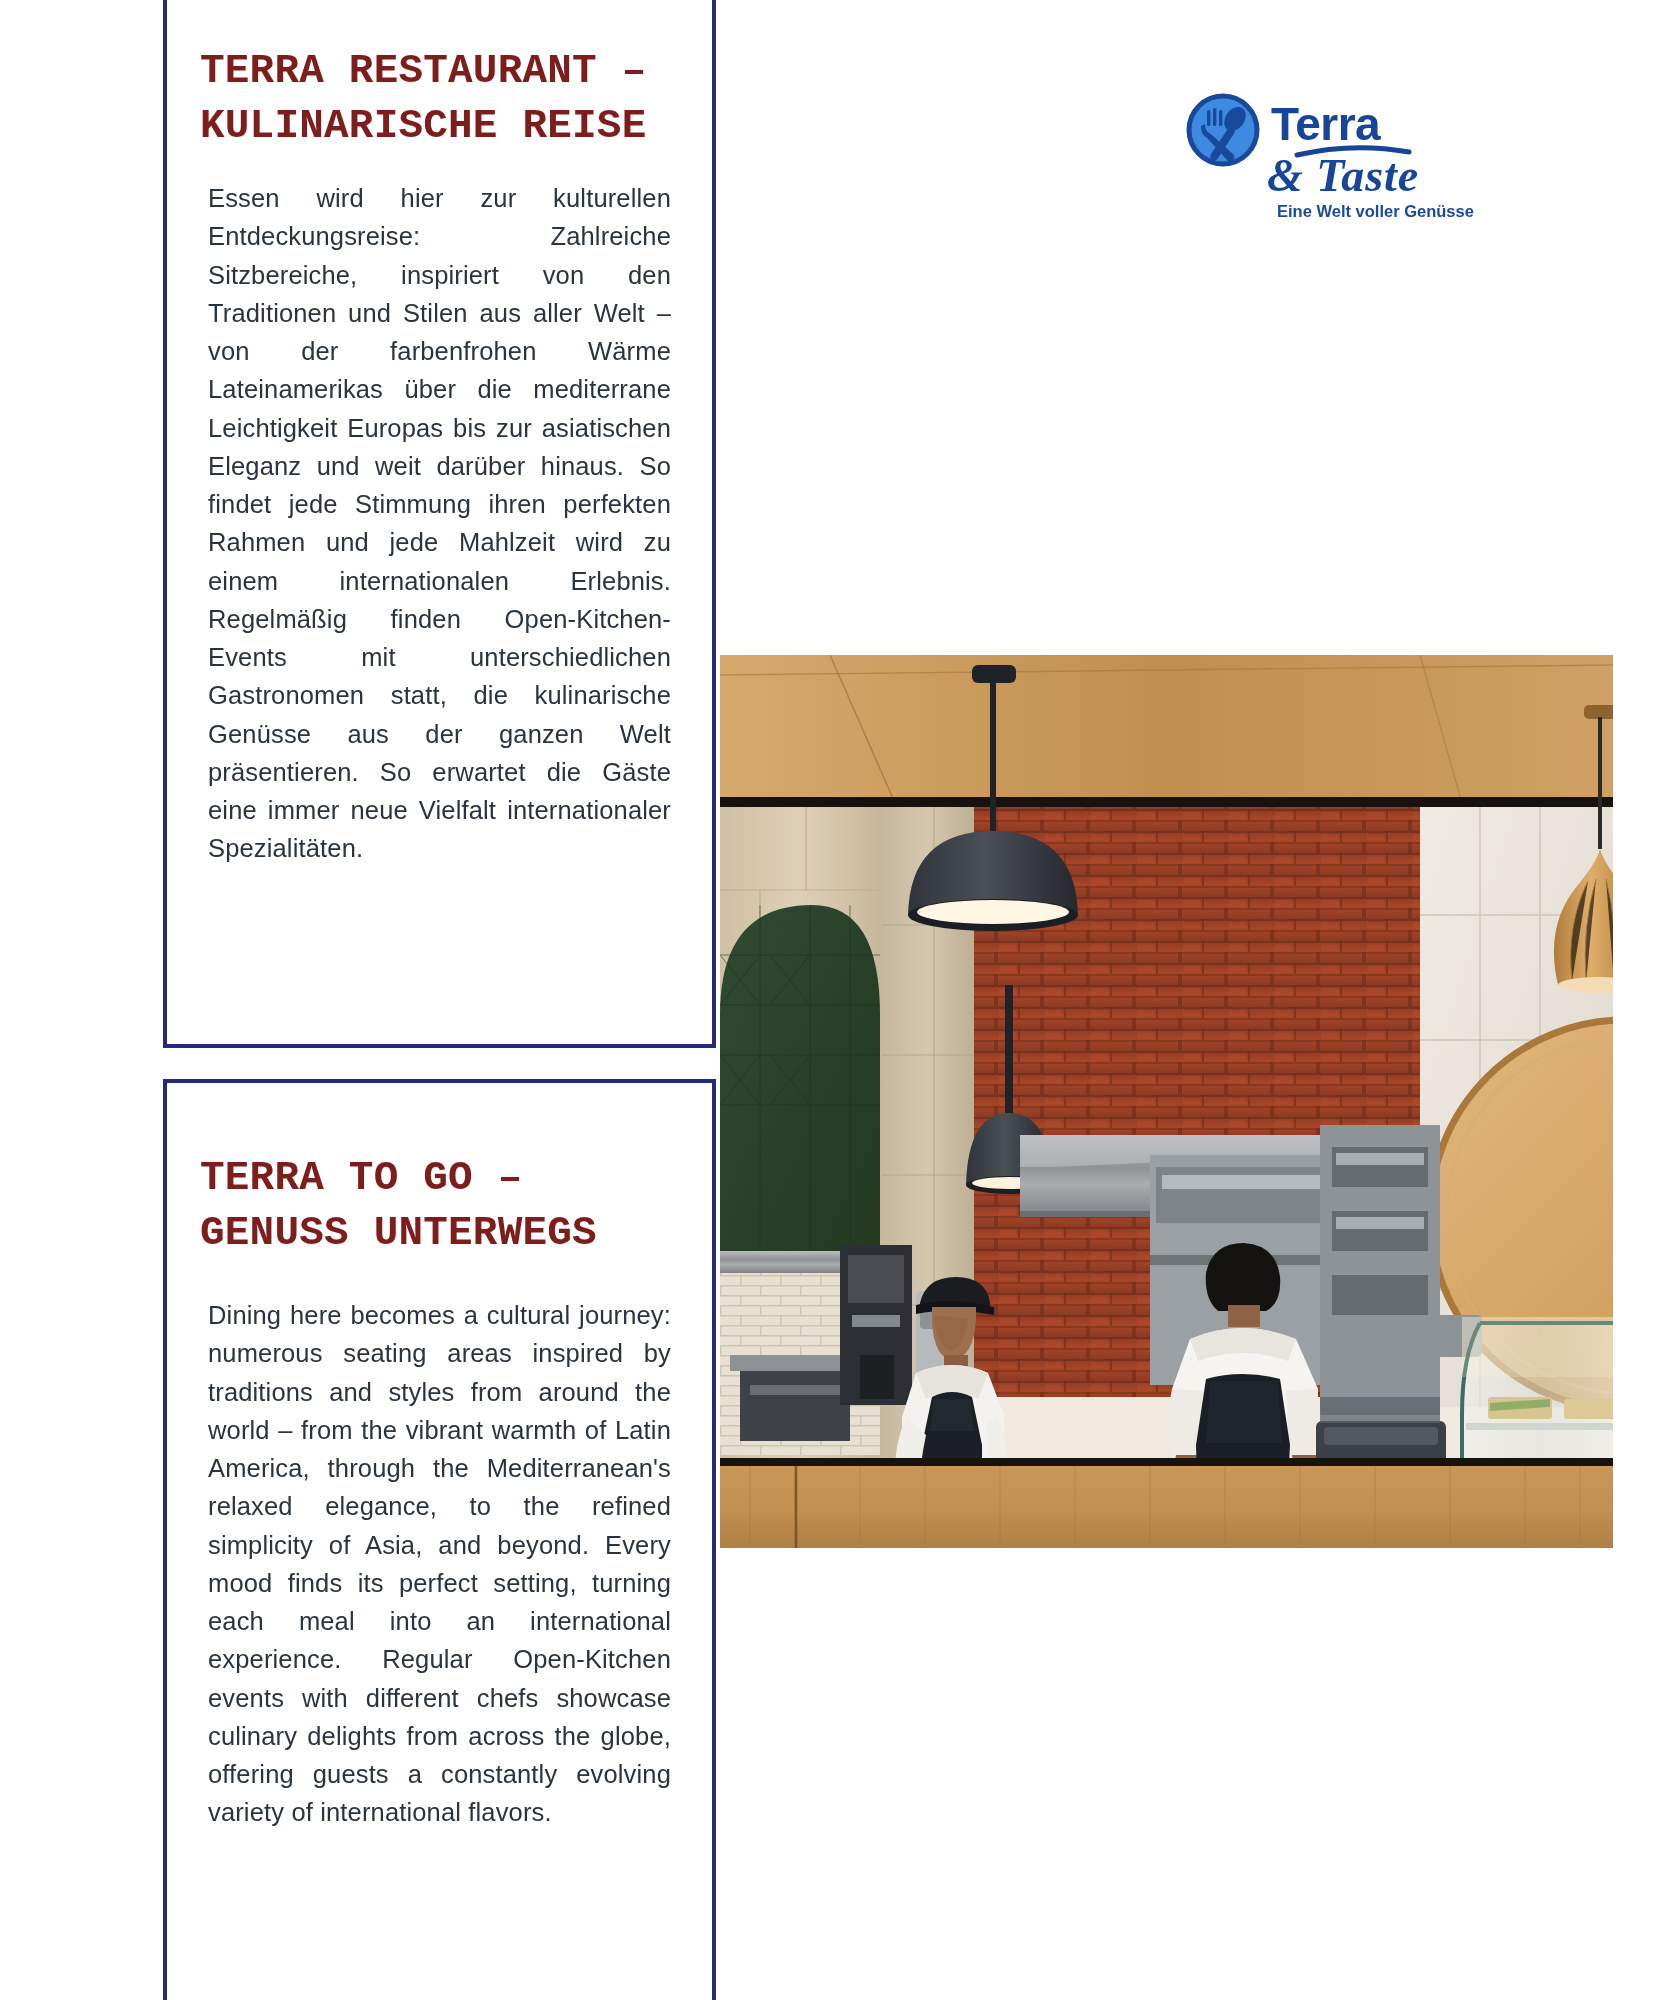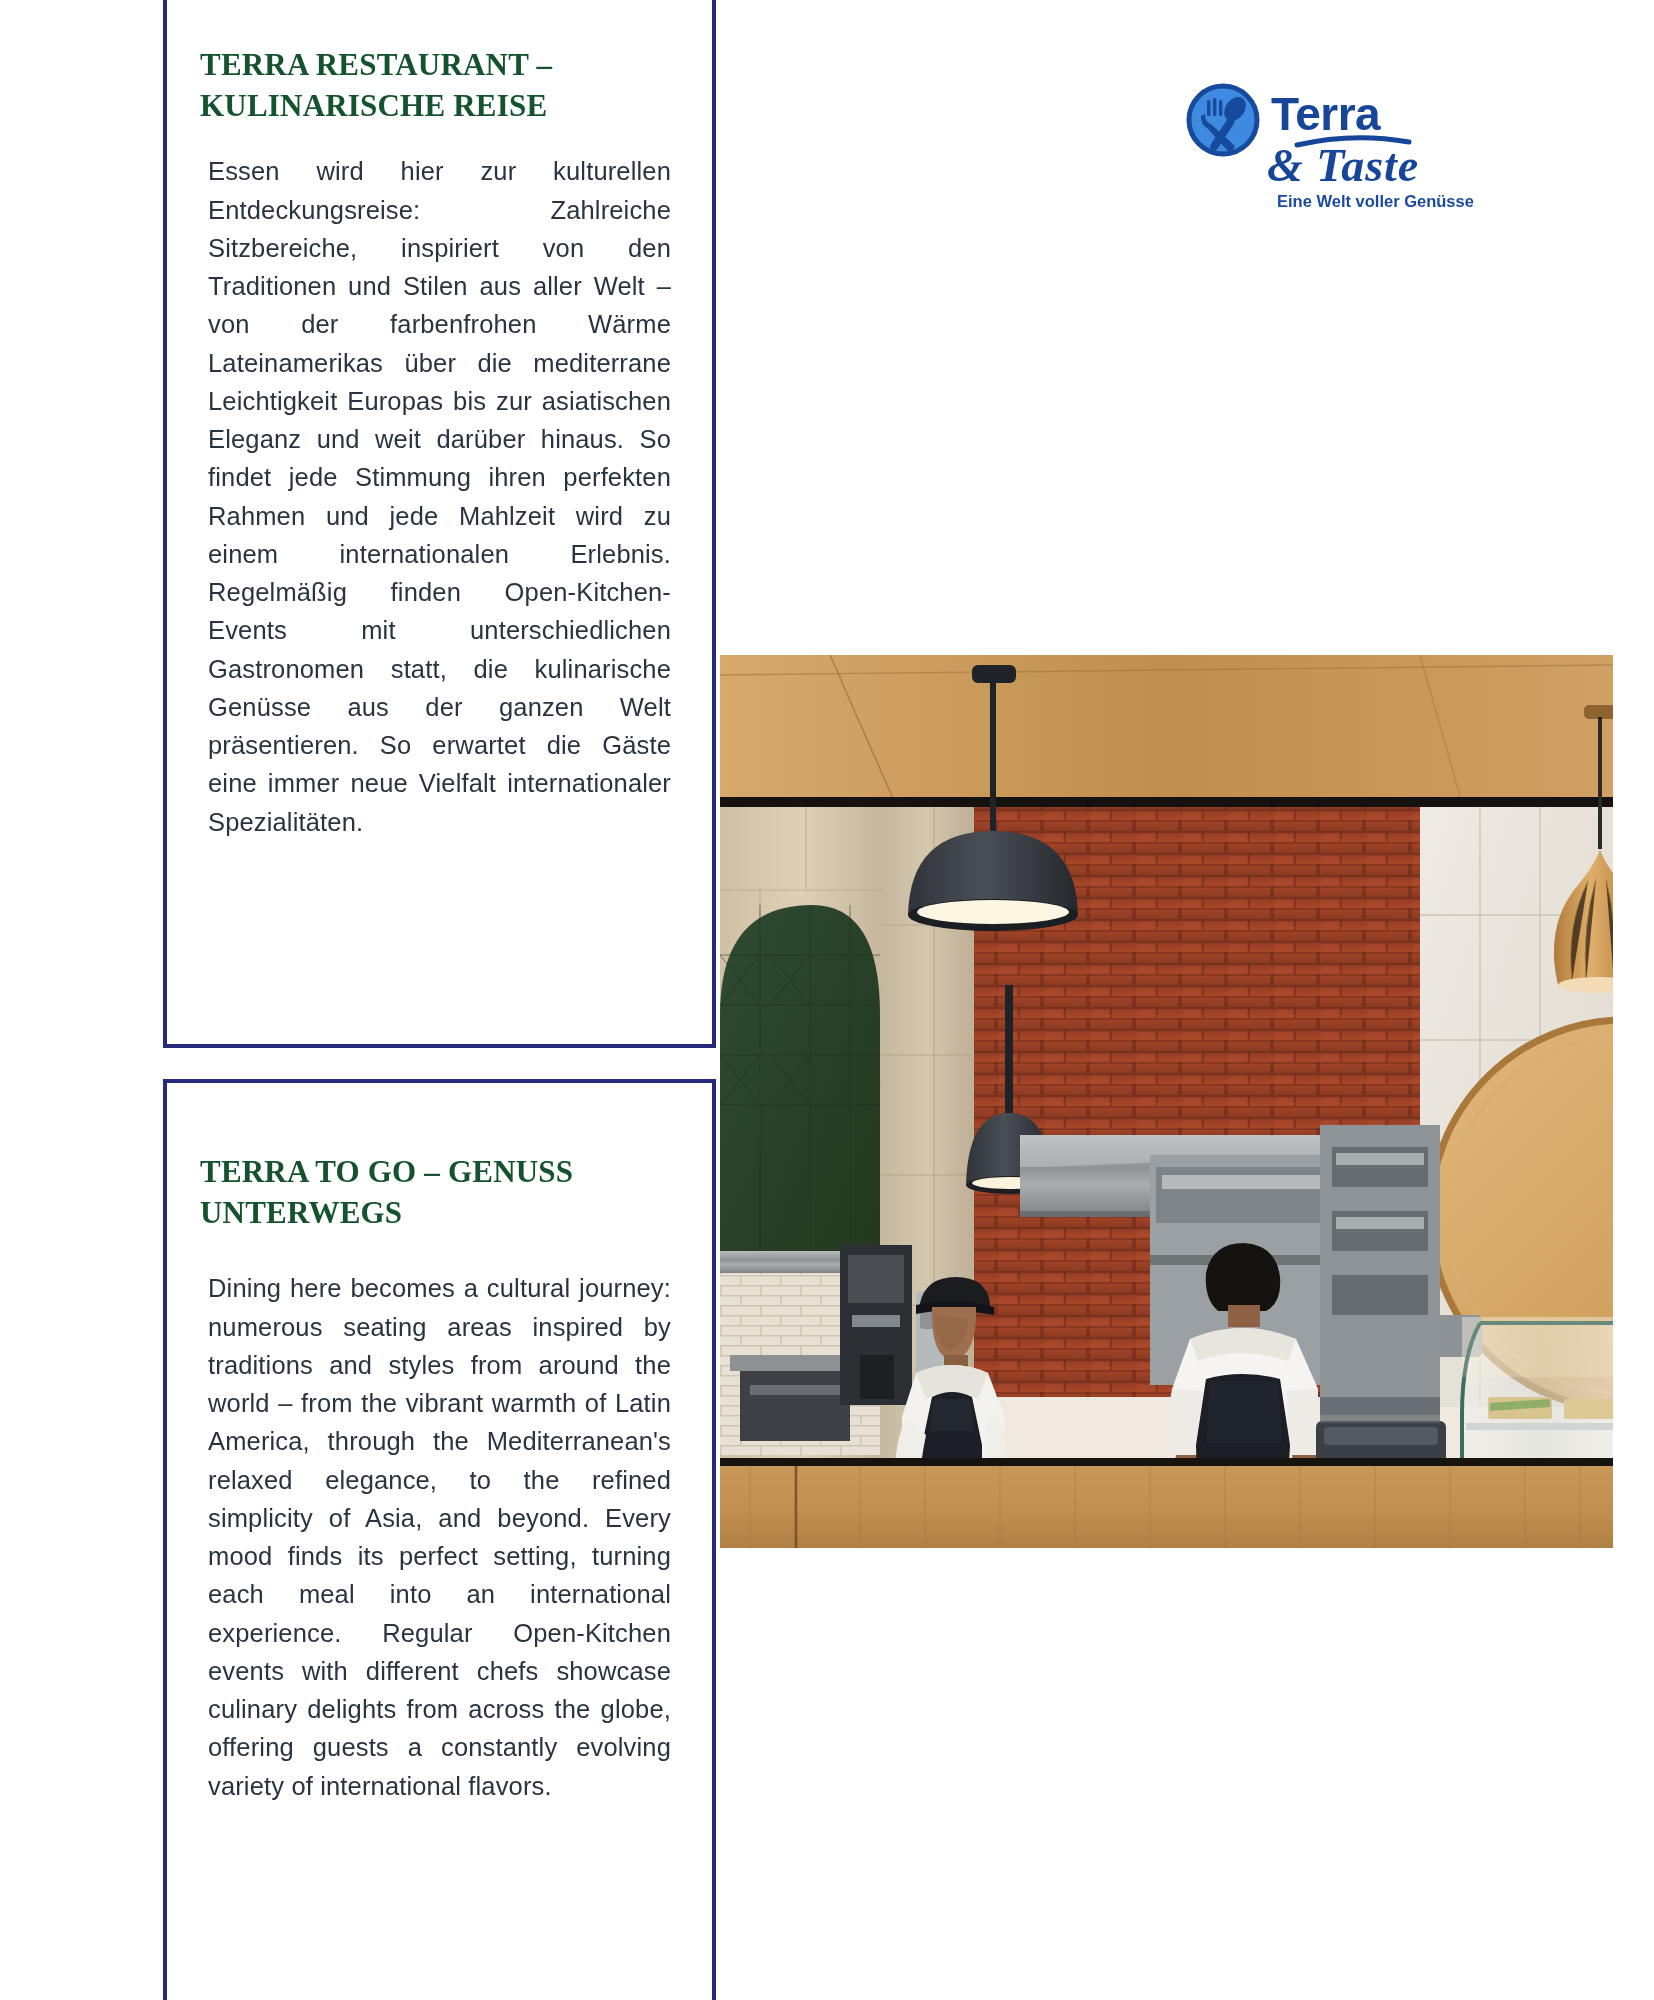--- a/index.html
+++ b/index.html
@@ -49,47 +49,47 @@
     height: 929px;
     border-bottom: none;
   }
 
   .card-inner {
     padding: 52px 33px 0 33px;
   }
   #card-togo .card-inner { padding-top: 68px; }
 
   .card-title {
-    font-family: Liberation Serif, serif;
-    font-size: 31px;
+    font-family: Liberation Mono, monospace;
+    font-size: 41px;
     font-weight: bold;
     line-height: 1.33;
     letter-spacing: 0.2px;
-    color: #14532d;
+    color: #7f1d1d;
     margin: 0 0 26px 0;
     text-transform: uppercase;
   }
   #card-togo .card-title { margin-bottom: 36px; }
 
   .card-body {
     font-family: "Liberation Sans", sans-serif;
     font-size: 25.5px;
     line-height: 1.50;
     color: #2a3440;
     text-align: justify;
     text-justify: inter-word;
     margin: 8px;
     letter-spacing: 0.15px;
   }
 
   
   .logo {
     position: absolute;
     left: 1185px;
-    top: 82px;
+    top: 92px;
     width: 290px;
     height: 135px;
     z-index: 4;
   }
   .logo svg { display: block; width: 100%; height: 100%; }
 </style>
 </head>
 <body>
 
 <div class="photo-wrap">

